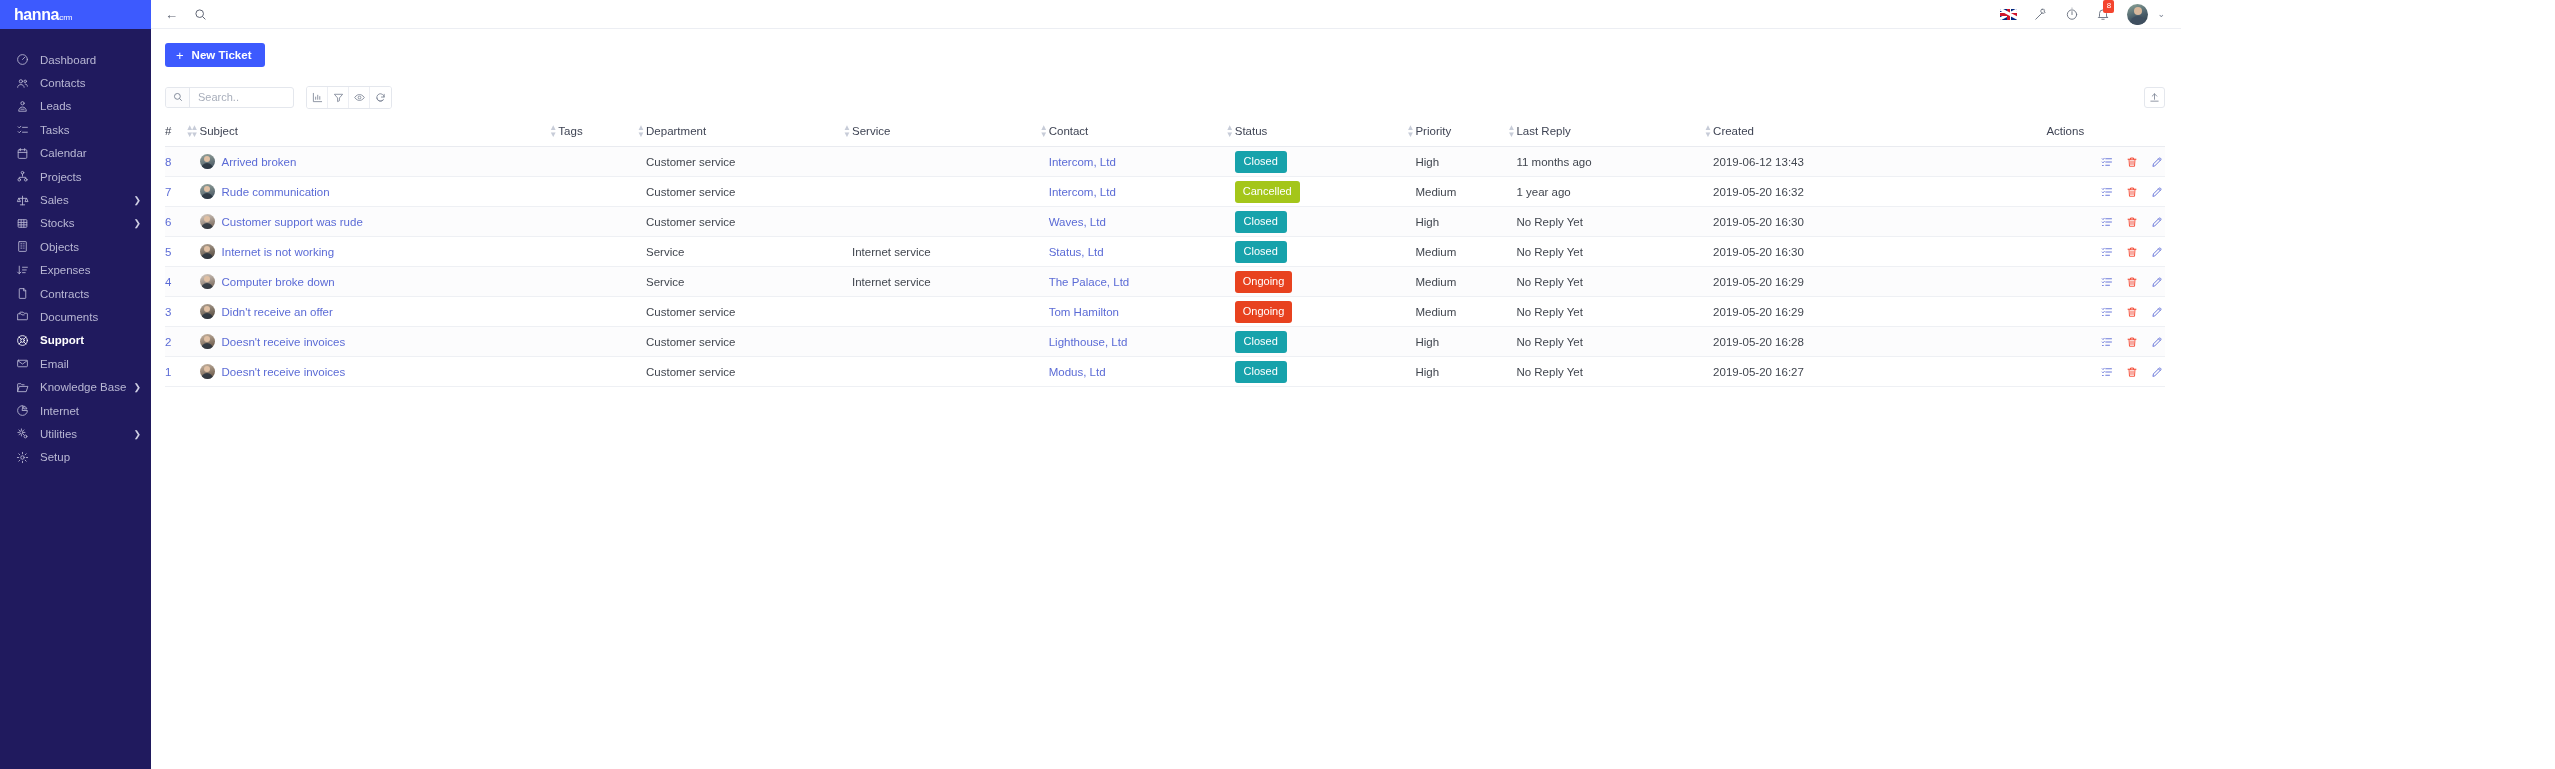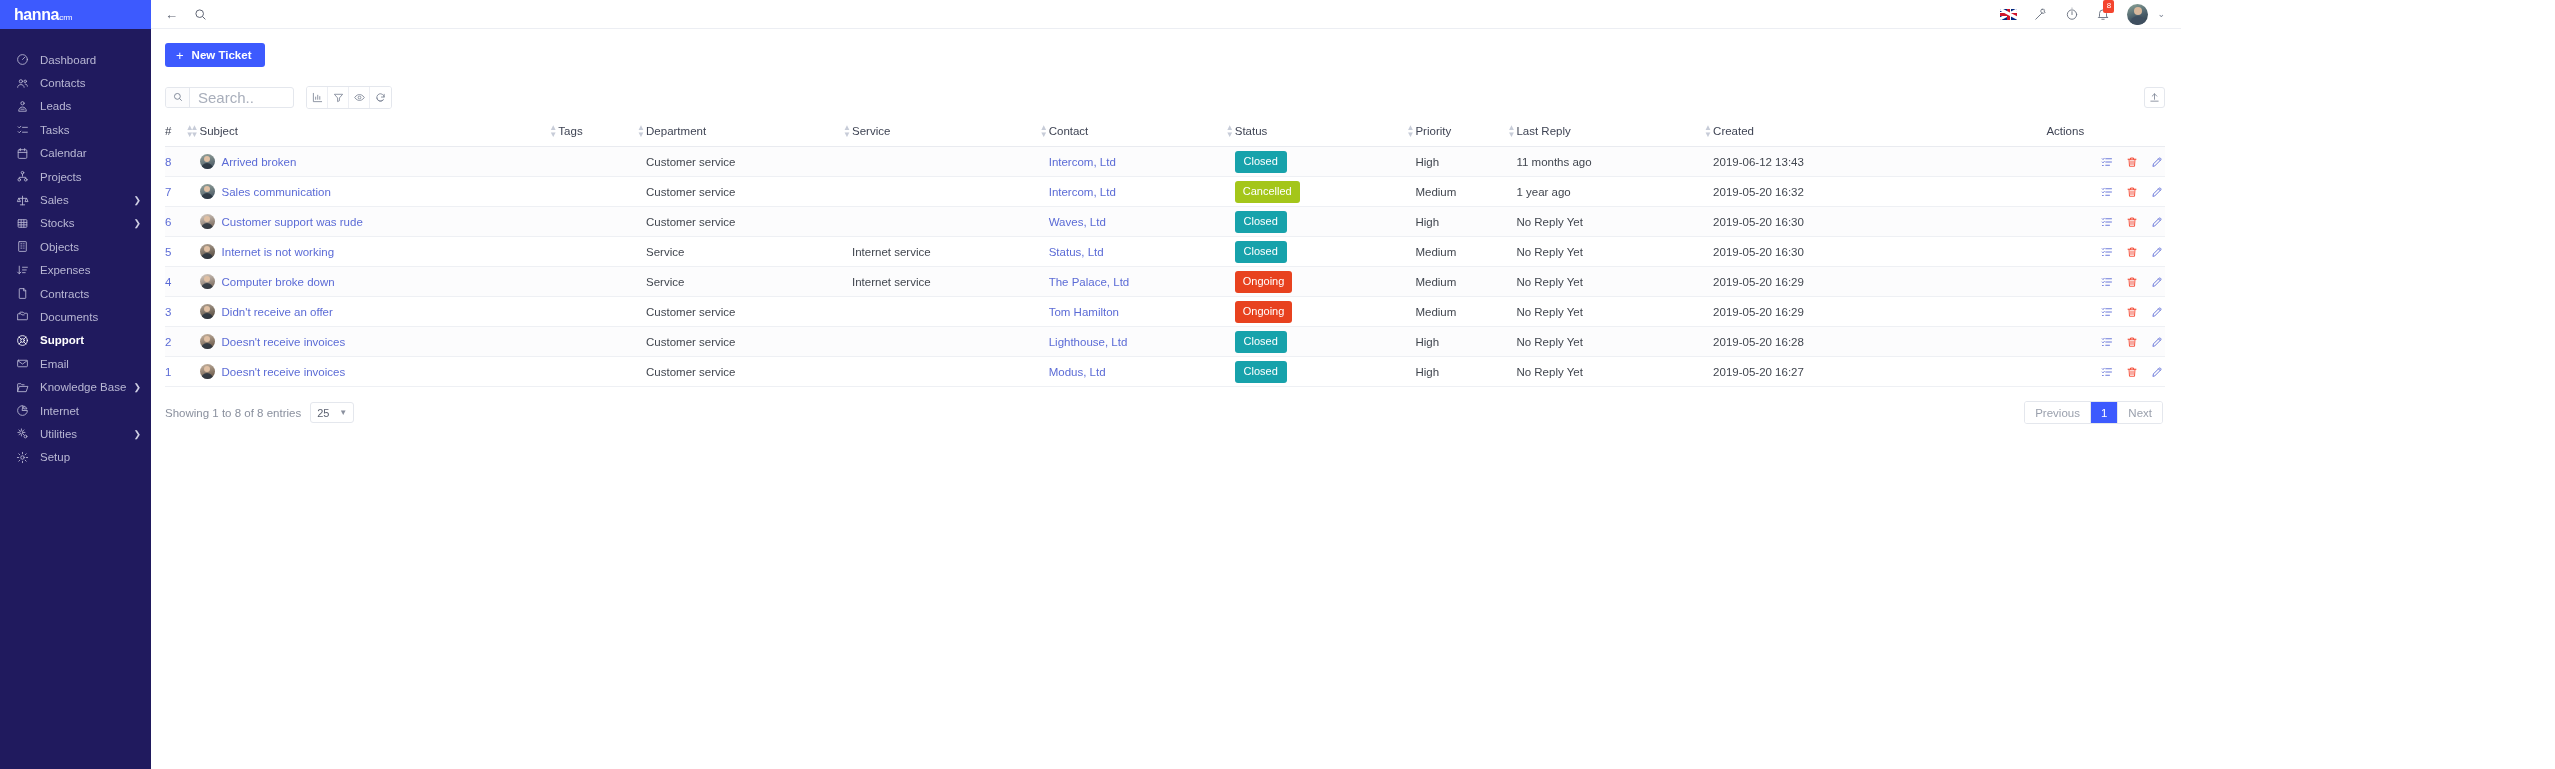--- a/index.html
+++ b/index.html
@@ -108,21 +108,21 @@
     display: flex; align-items: center; height: 21px;
     border: 1px solid #e4e7ed; border-radius: 3px; overflow: hidden; background: #fff;
   }
   .searchbox .sico {
     width: 24px; height: 100%; display: flex; align-items: center; justify-content: center;
     border-right: 1px solid #e4e7ed; background: #fcfcfd; color: #7a8293;
   }
   .searchbox .sico svg { width: 10px; height: 10px; }
   .searchbox input {
     border: none; outline: none; height: 100%; width: 103px;
-    font-size: 15px; padding: 0 8px; color: #3d4250; font-family: inherit;
+    font-size: 11px; padding: 0 8px; color: #3d4250; font-family: inherit;
     background: transparent;
   }
   .searchbox input::placeholder { color: #a8aebb; }
   .tool-group { display: flex; margin-left: 12px; border: 1px solid #e4e7ed; border-radius: 3px; overflow: hidden; }
   .tool-btn {
     width: 21px; height: 21px; display: flex; align-items: center; justify-content: center;
     border-right: 1px solid #eceef3; background: #fff; cursor: pointer; color: #7a8293;
   }
   .tool-btn:last-child { border-right: none; }
   .tool-btn svg { width: 11px; height: 11px; }
@@ -574,21 +574,21 @@
                       </svg>
                     </span>
                   </span>
                 </td>
               </tr>
               <tr class="trow">
                 <td><span class="c-num">7</span></td>
                 <td>
                   <span class="subj-wrap">
                     <span class="row-av m1"></span>
-                    <a class="subj">Sales communication</a>
+                    <a class="subj">Rude communication</a>
                   </span>
                 </td>
                 <td><span></span></td>
                 <td><span>Customer service</span></td>
                 <td><span></span></td>
                 <td><a class="contact">Intercom, Ltd</a></td>
                 <td><span class="pill" style="background:#a4c61a">Cancelled</span></td>
                 <td><span>Medium</span></td>
                 <td><span>1 year ago</span></td>
                 <td><span>2019-05-20 16:32</span></td>
@@ -873,29 +873,17 @@
                         <path d="M4 20l.9-4.2L16.4 4.3a1.6 1.6 0 012.3 0l1 1a1.6 1.6 0 010 2.3L8.2 19.1z"></path>
                         <path d="M15 5.8l3.2 3.2"></path>
                       </svg>
                     </span>
                   </span>
                 </td>
               </tr>
             </tbody>
         </table>
 
-        <div class="tfooter">
-          <span class="showing">Showing 1 to 8 of 8 entries</span>
-          <span class="lenselect">
-            <span>25</span>
-            <span class="cv">▼</span>
-          </span>
-          <div class="pager">
-            <span class="pg">Previous</span>
-            <span class="pg cur">1</span>
-            <span class="pg">Next</span>
-          </div>
-        </div>
 
       </div>
     </div>
   </div>
 </div>
 
 </body></html>

